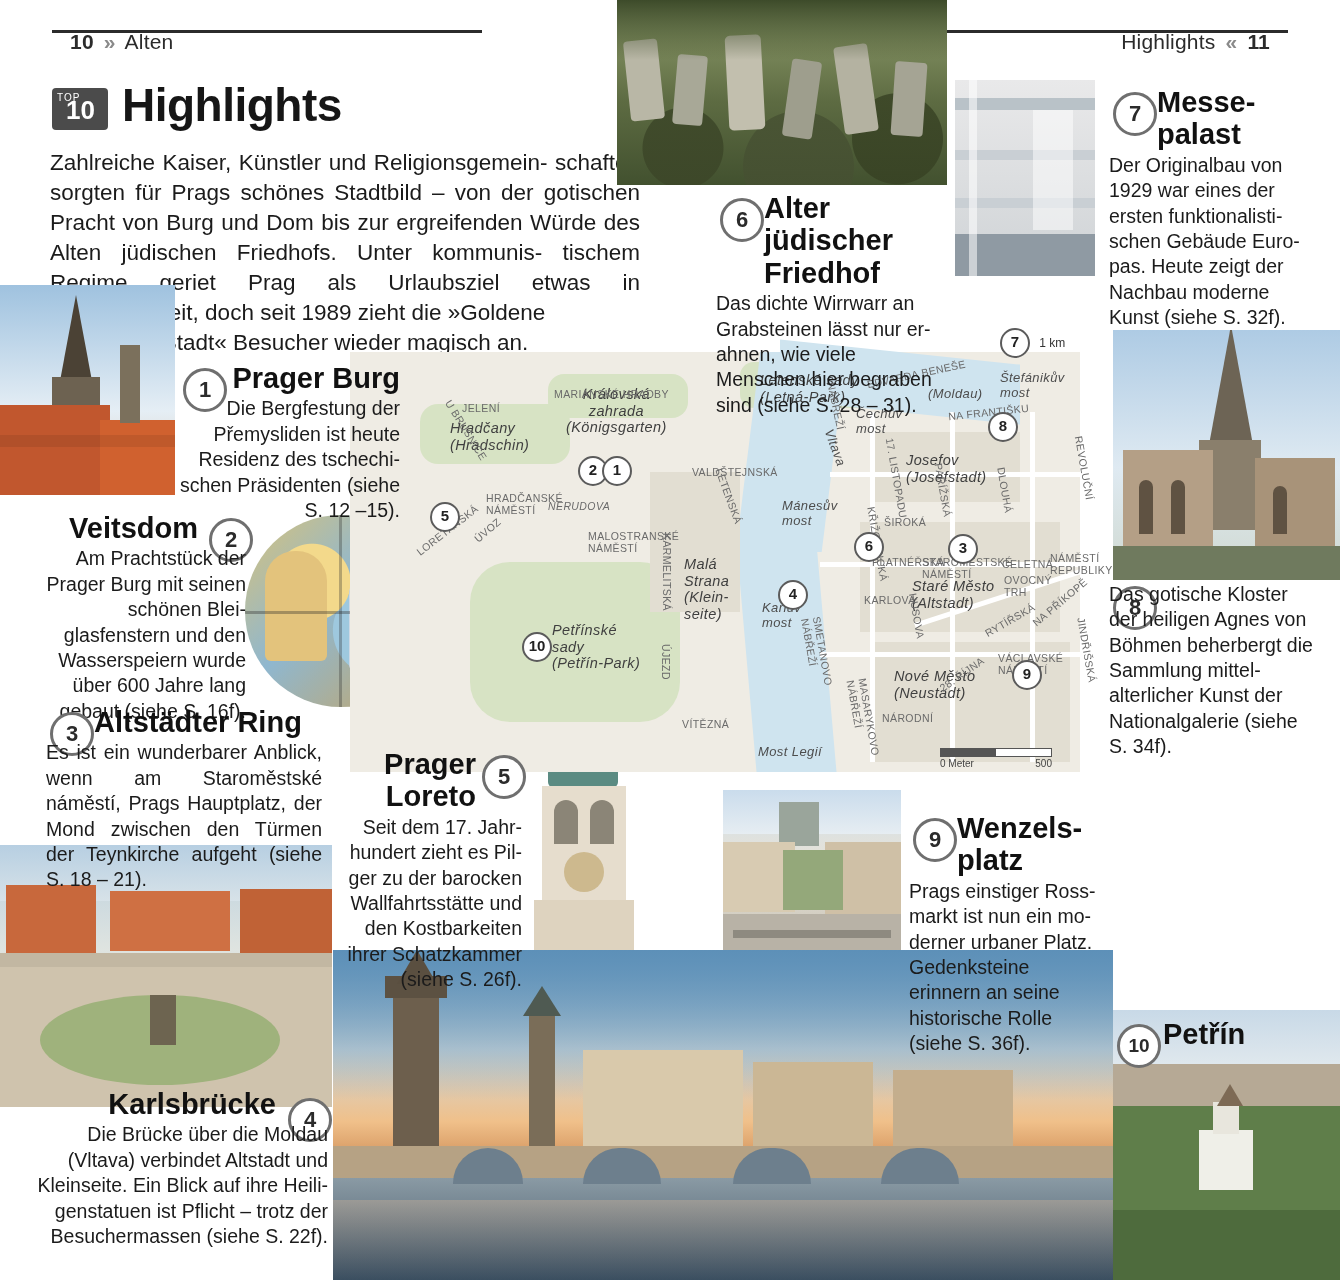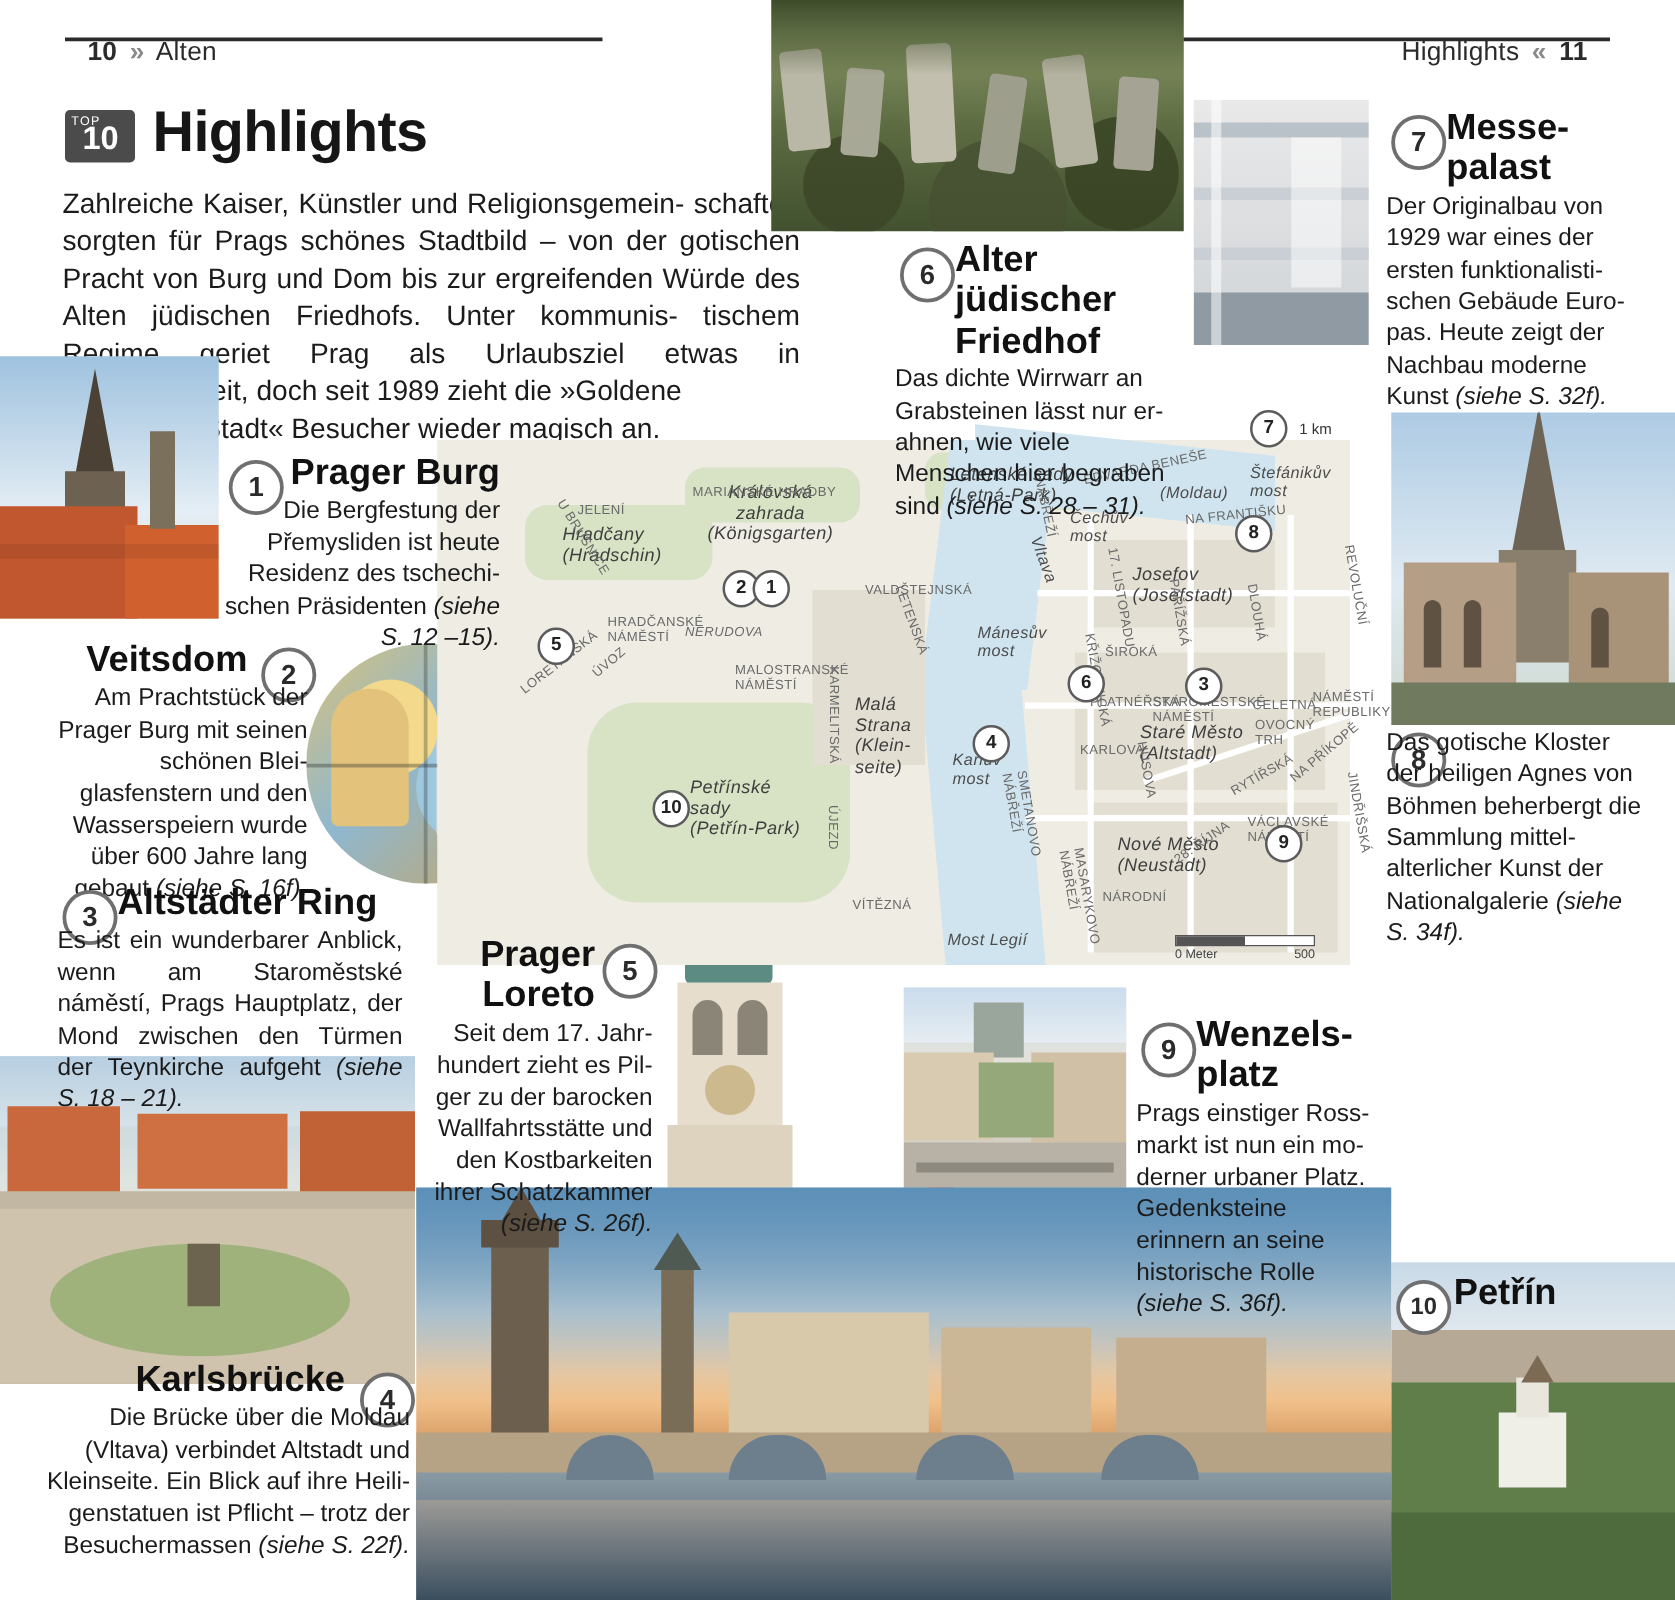--- a/index.html
+++ b/index.html
@@ -37,21 +37,21 @@
   .intro {
     position:absolute; left:50px; top:148px; width:590px;
     font-size:22.5px; line-height:1.33; color:#1b1b1b; text-align:justify;
   }
   .intro .l-last { display:block; text-align:center; }
 
   
   .entry { position:absolute; font-size:19.5px; line-height:1.3; color:#1b1b1b; }
   .entry .ttl { font-size:29px; font-weight:bold; color:#111; line-height:1.12; }
   .entry .body { margin-top:2px; }
-  .it { font-style:italic; }
+  .it { }
 
   .bullet {
     position:absolute; width:38px; height:38px; border-radius:50%;
     border:3px solid #6f6f6f; color:#2b2b2b; background:#fff;
     font-size:22px; font-weight:bold; text-align:center; line-height:37px;
   }
 
   
   .photo { position:absolute; overflow:hidden; }
 

